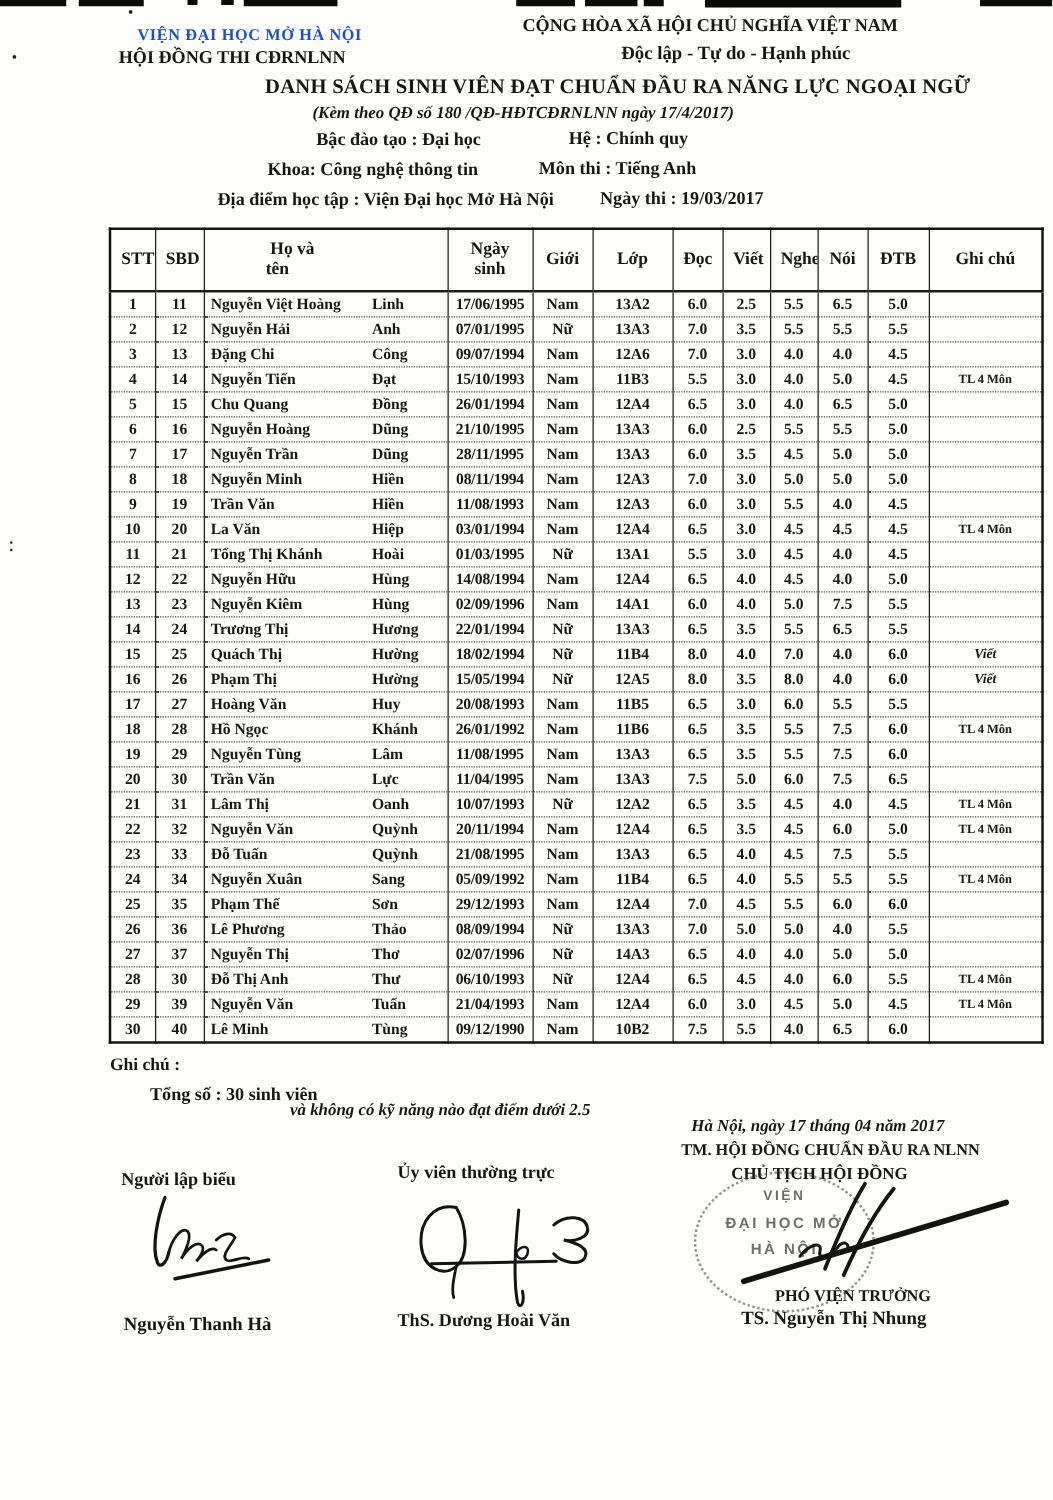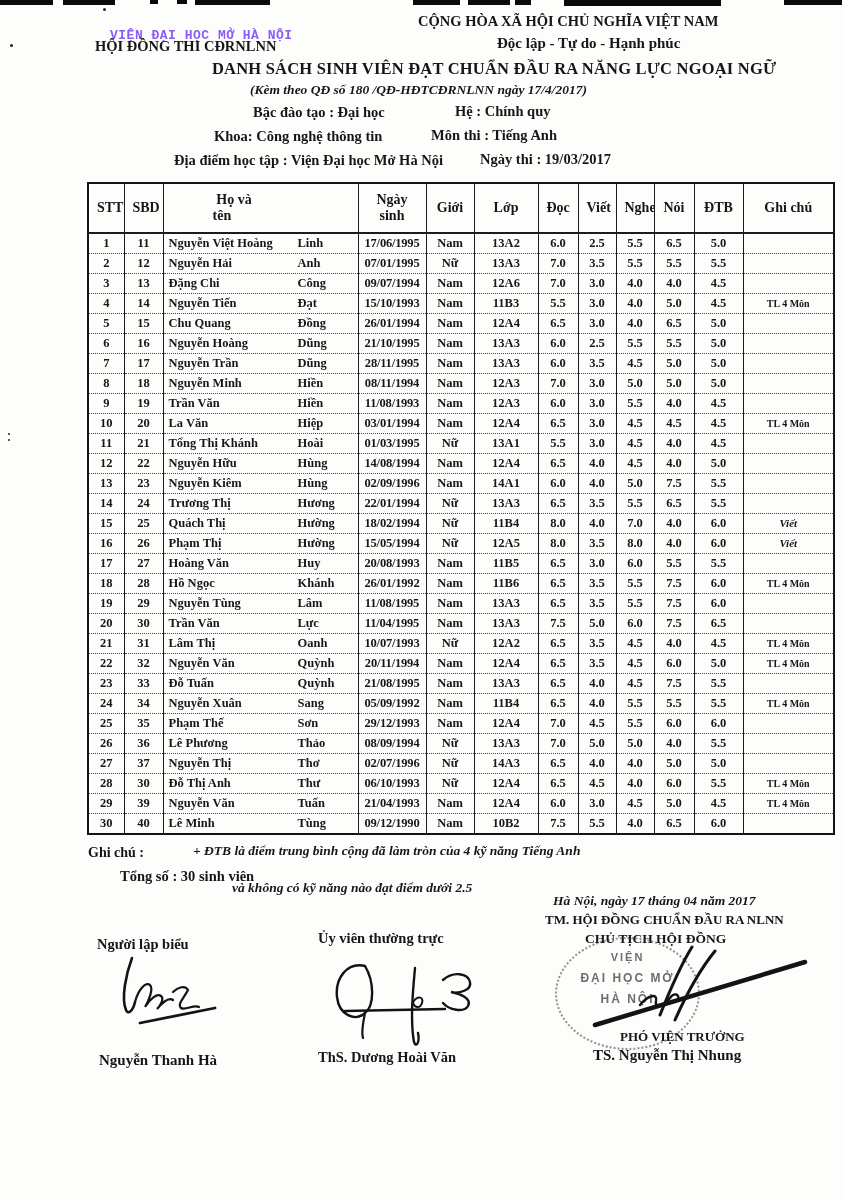--- a/index.html
+++ b/index.html
@@ -5,21 +5,21 @@
   html,body{margin:0;padding:0;background:#fff;}
   .doc{position:relative;width:842px;height:1200px;background:#fdfdfc;overflow:hidden;
        font-family:"Liberation Serif","DejaVu Serif",serif;color:#161616;}
   .abs{position:absolute;white-space:nowrap;}
   .b{font-weight:bold;}
   .i{font-style:italic;}
   
   .bar{position:absolute;top:0;height:5px;background:#0a0a0a;}
   .speck{position:absolute;background:#222;border-radius:50%;}
   
-  .org1{left:110px;top:28px;font-size:13px;color:#8b5cf6;letter-spacing:.5px;font-family:Liberation Mono, monospace;}
+  .org1{left:110px;top:20px;font-size:13px;color:#1d4ed8;letter-spacing:.5px;}
   .org2{left:95px;top:38px;font-size:14.5px;}
   .nat1{left:418px;top:13px;font-size:14.5px;}
   .nat2{left:497px;top:35px;font-size:15px;}
   .title{left:212px;top:59px;font-size:16.5px;letter-spacing:.2px;}
   .subtitle{left:250px;top:82px;font-size:13.5px;}
   .inf1a{left:253px;top:104px;font-size:14.5px;}
   .inf1b{left:455px;top:103px;font-size:14.5px;}
   .inf2a{left:214px;top:128px;font-size:14.5px;}
   .inf2b{left:431px;top:127px;font-size:14.5px;}
   .inf3a{left:174px;top:152px;font-size:14.5px;}
@@ -558,21 +558,20 @@
           <td class="c-nghe">4.0</td>
           <td class="c-noi">6.5</td>
           <td class="c-dtb">6.0</td>
           <td class="c-ghi-chu"></td>
         </tr>
       </tbody>
   </table>
 
   <div class="abs b total">Tổng số : 30 sinh viên</div>
   <div class="abs b ghichu-label">Ghi chú :</div>
-  <div class="abs b i note1">+ ĐTB là điểm trung bình cộng đã làm tròn của 4 kỹ năng Tiếng Anh</div>
   <div class="abs b i note3">và không có kỹ năng nào đạt điểm dưới 2.5</div>
 
   <div class="abs b i dateline">Hà Nội, ngày 17 tháng  04  năm  2017</div>
   <div class="abs b tmline">TM. HỘI ĐỒNG CHUẨN ĐẦU RA NLNN</div>
   <div class="abs b chutich">CHỦ TỊCH HỘI ĐỒNG</div>
   <div class="abs b leftrole">Người lập biểu</div>
   <div class="abs b midrole">Ủy viên thường trực</div>
 
   <div class="stamp">
     <span class="s1">VIỆN</span>

